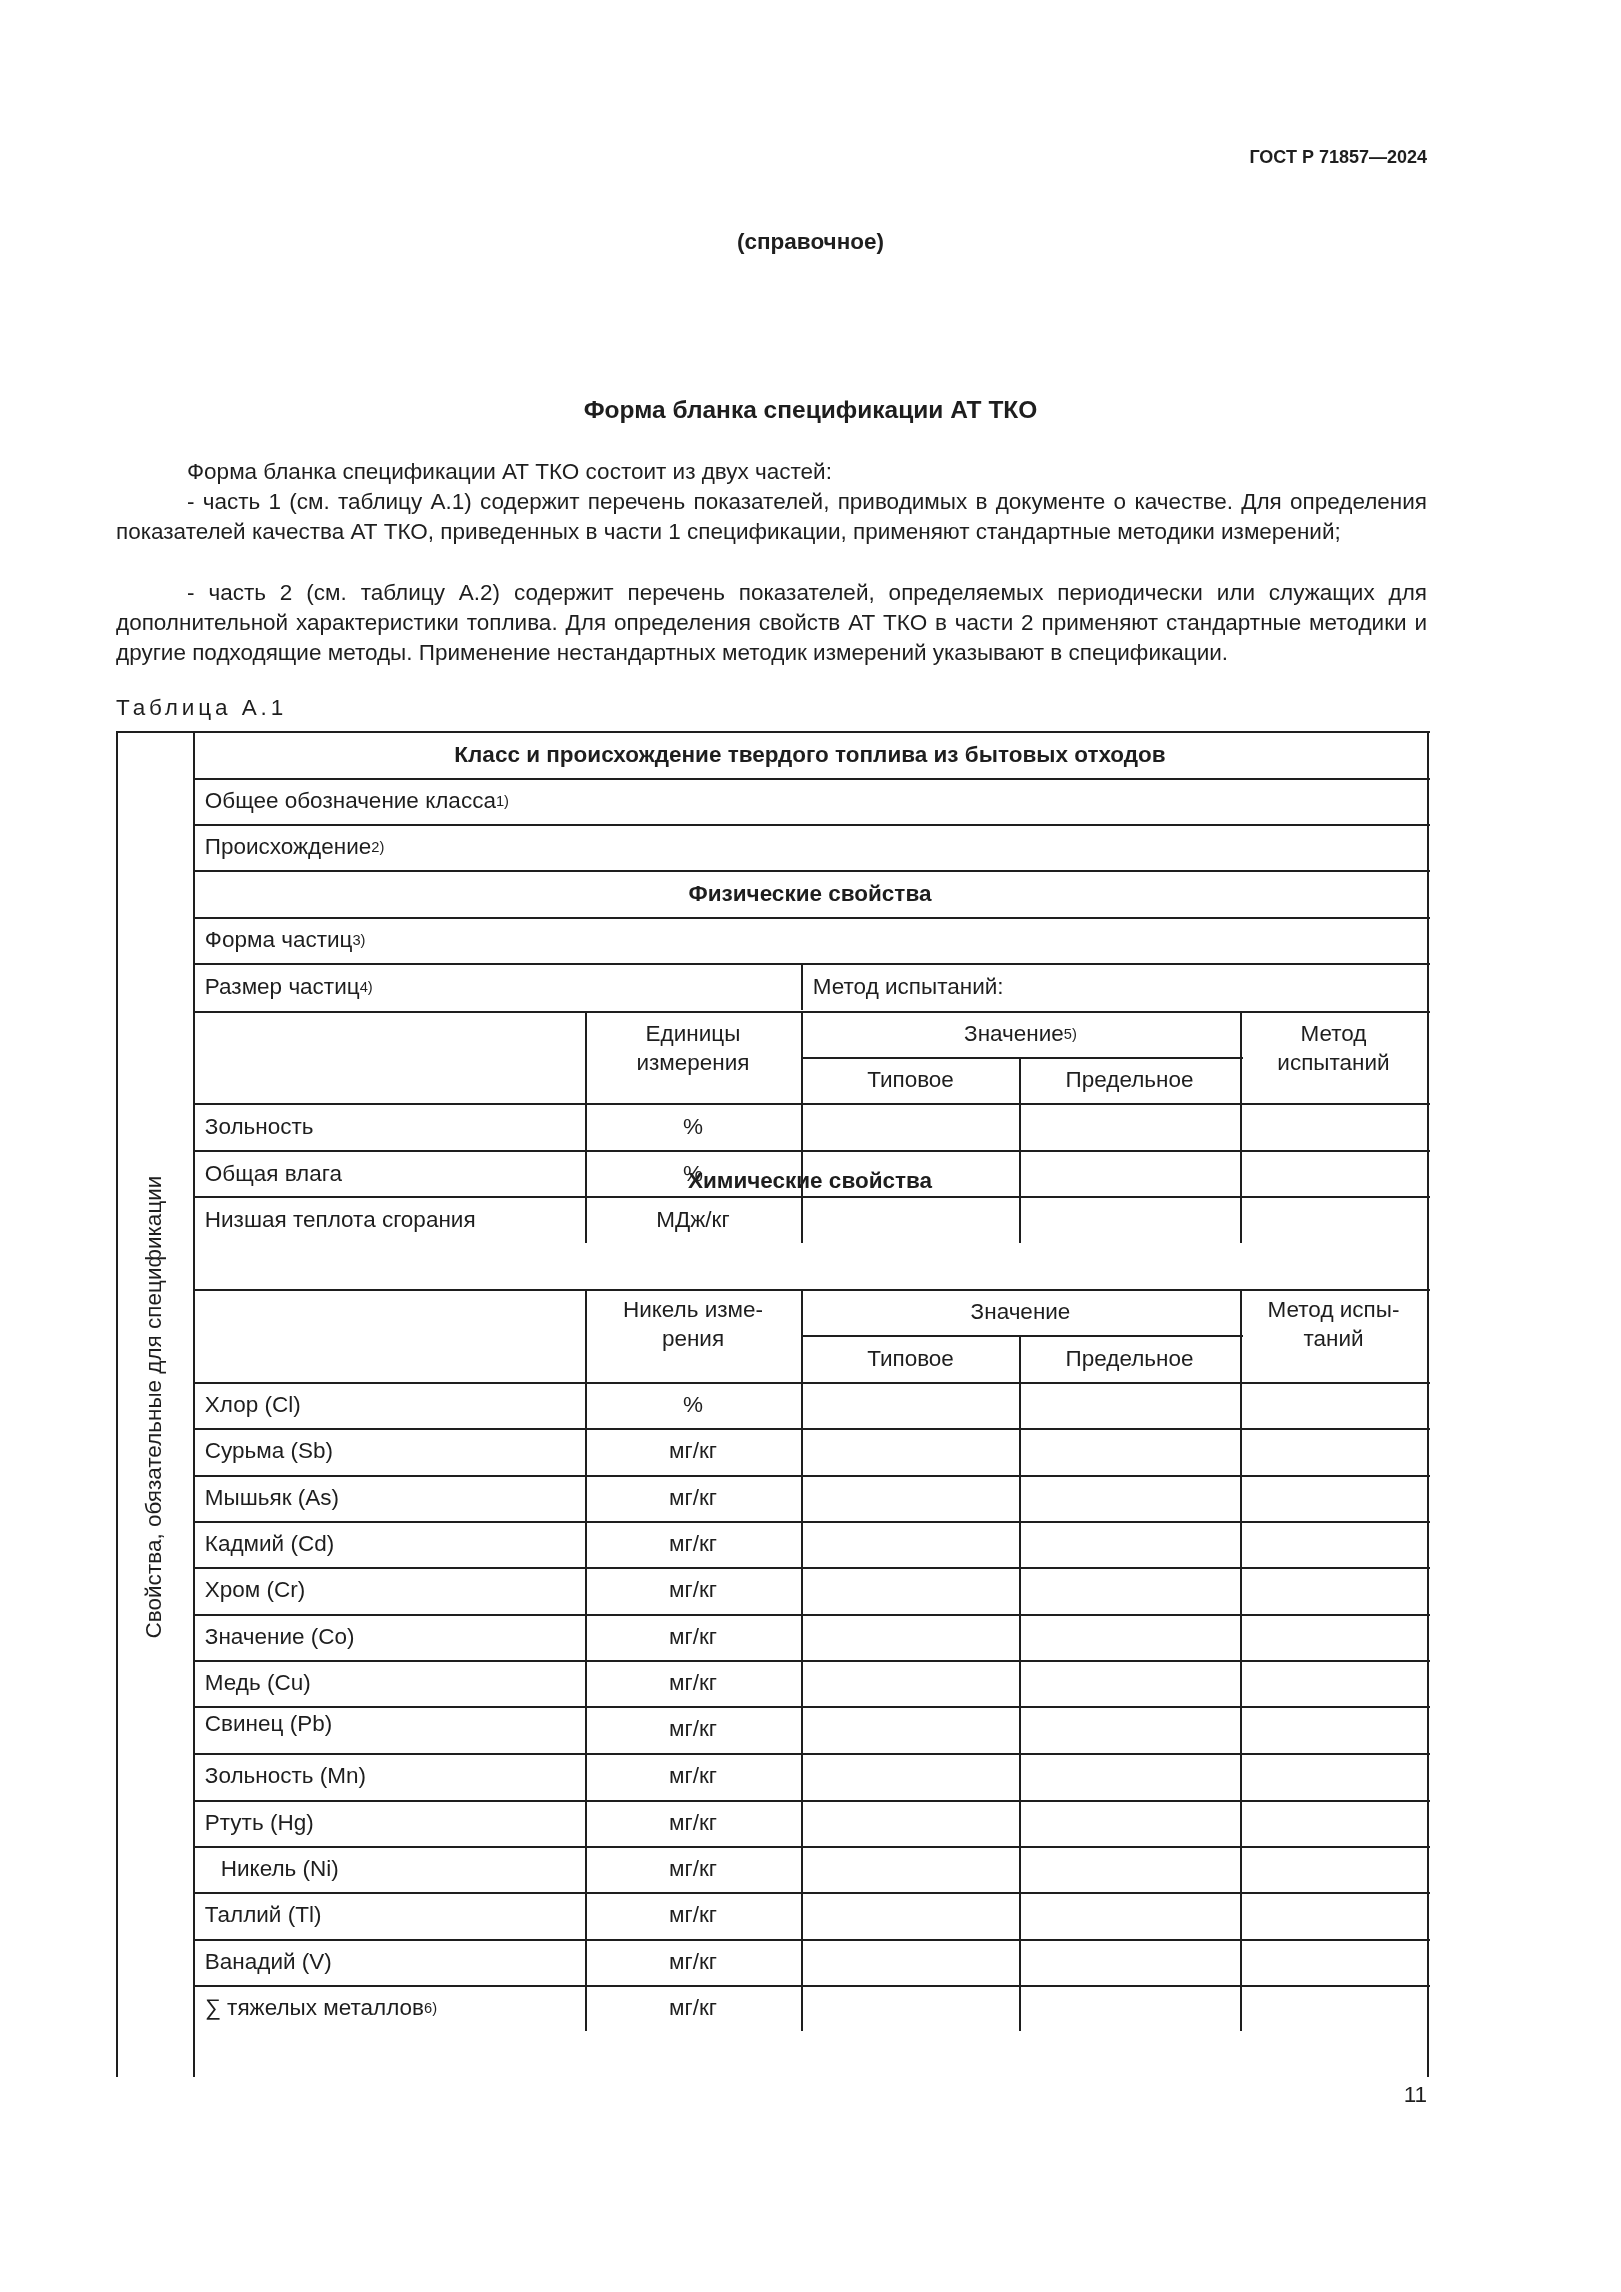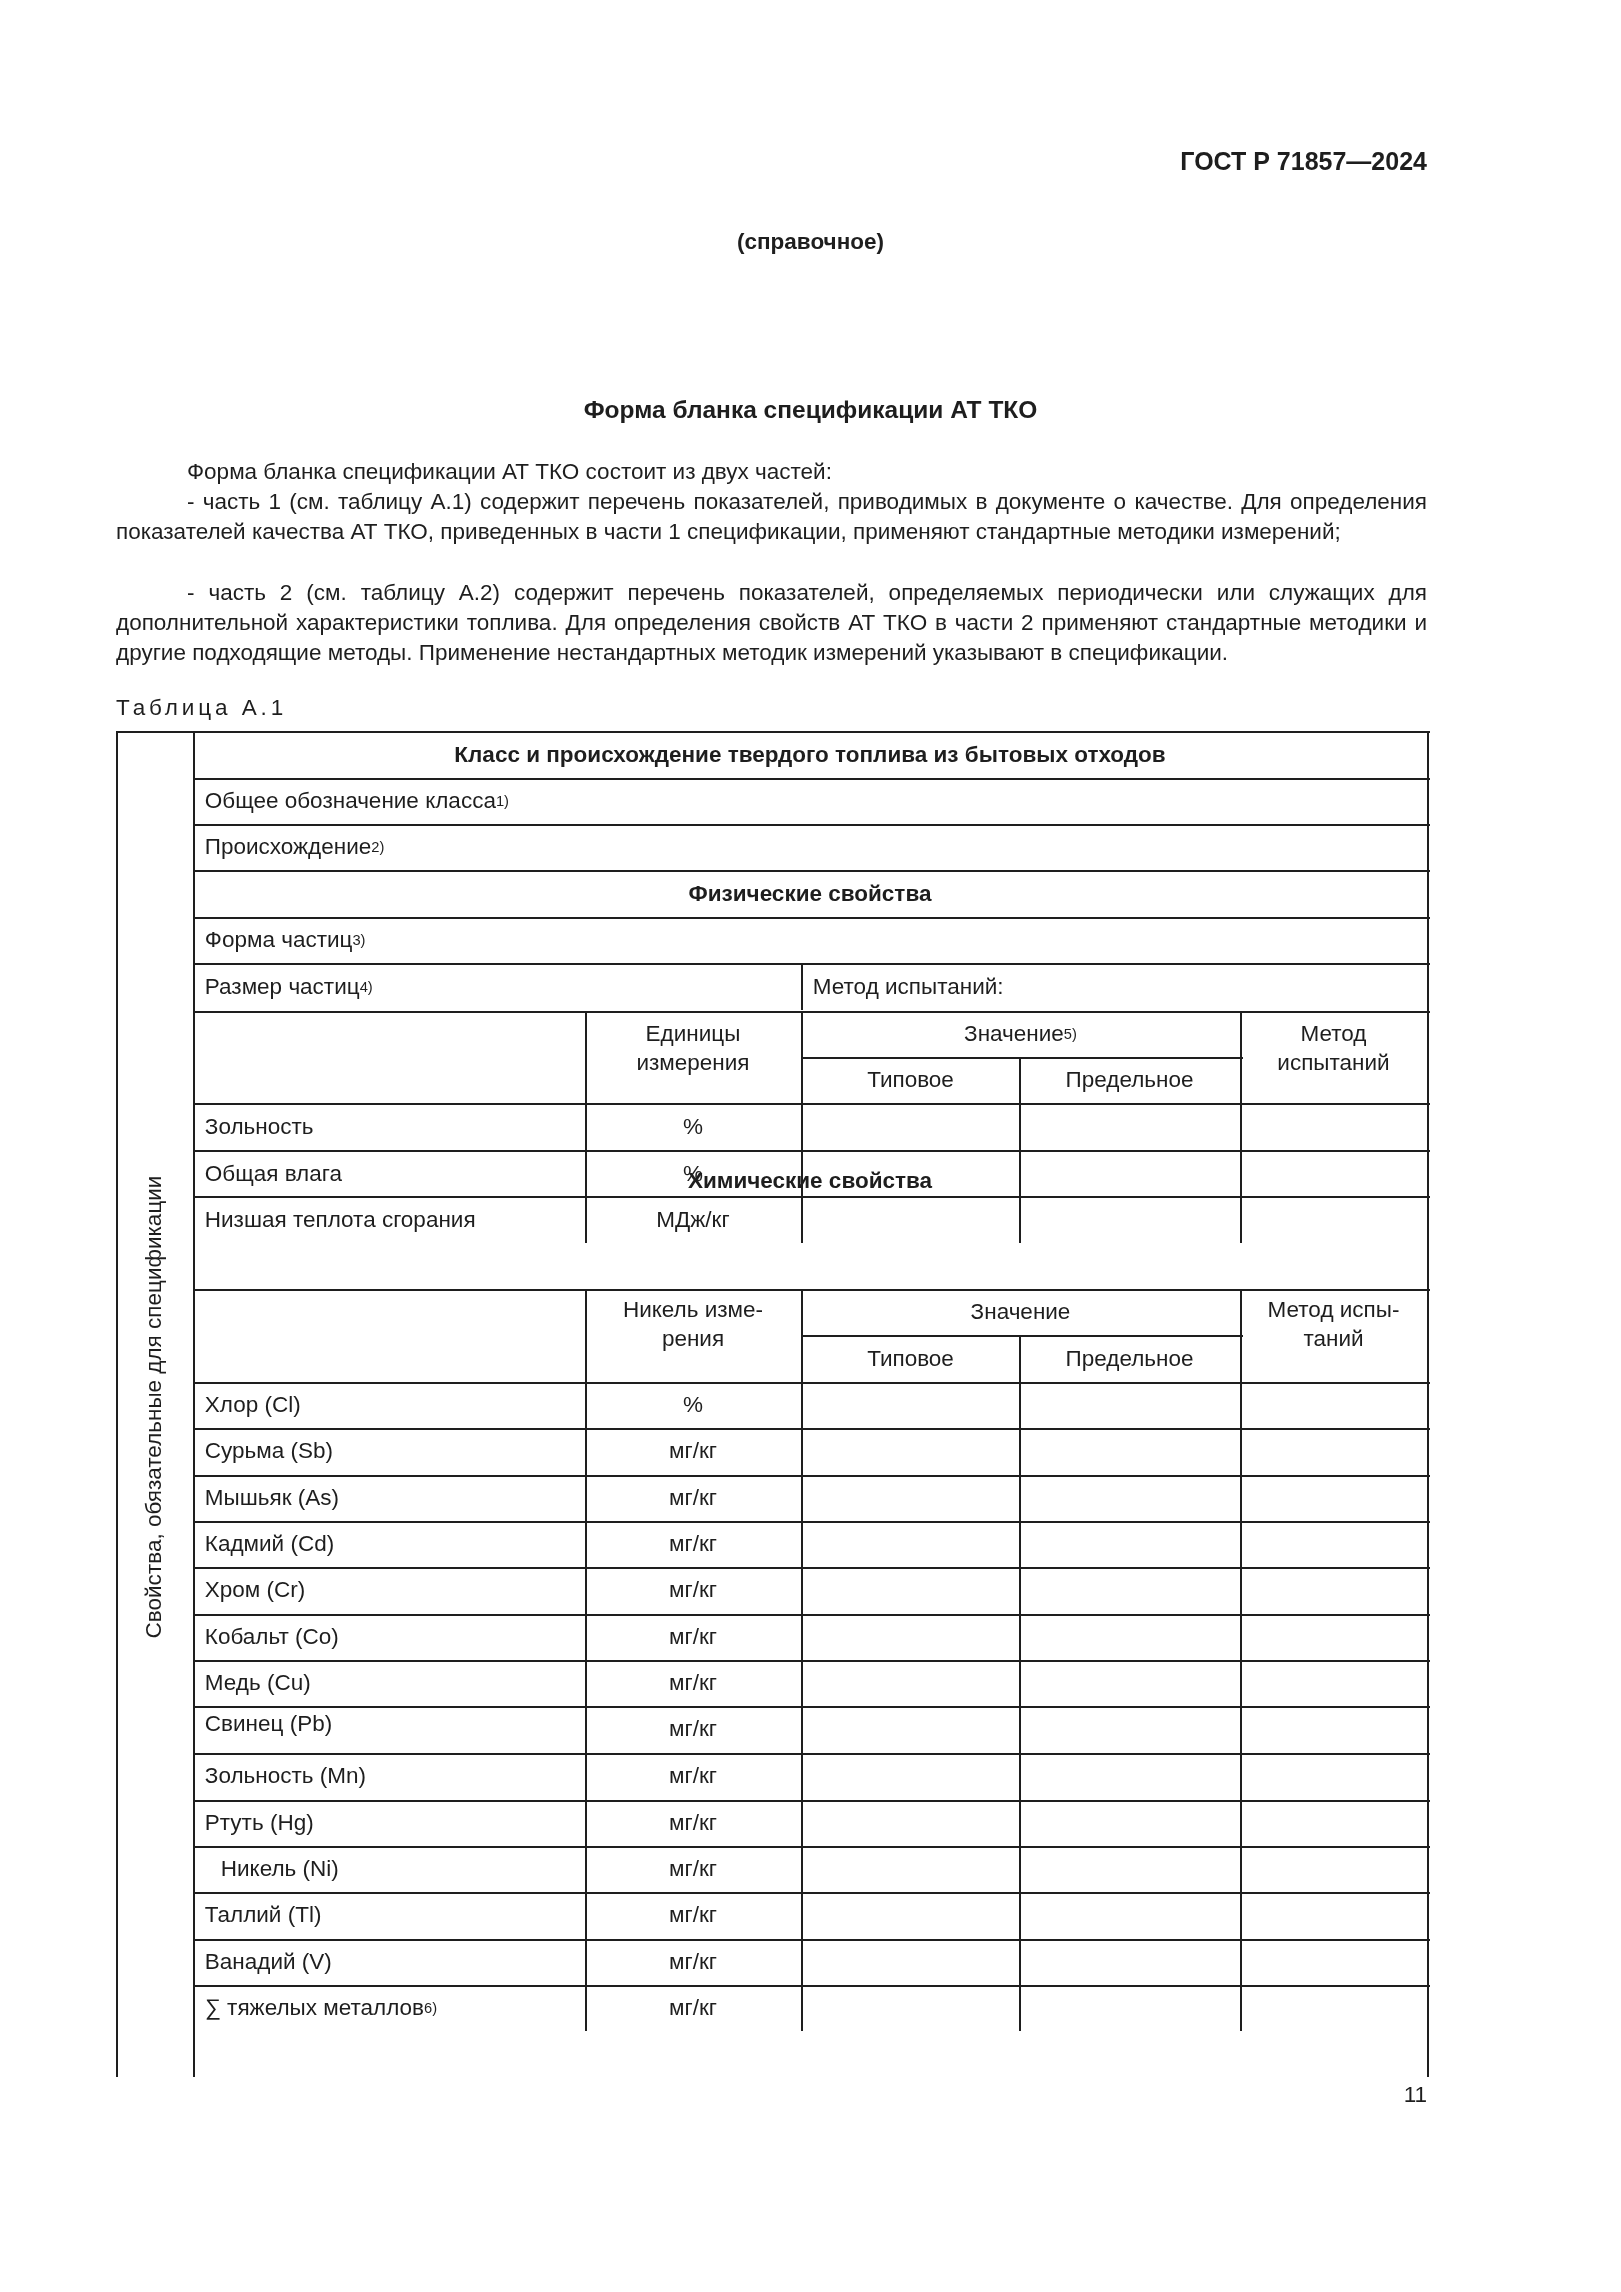--- a/index.html
+++ b/index.html
@@ -1,19 +1,19 @@
 <!DOCTYPE html>
 <html><head>
 <meta charset="utf-8">
 <style>
   html, body { margin: 0; padding: 0; background: #ffffff; }
   body { width: 1621px; height: 2293px; position: relative; overflow: hidden;
          font-family: "Liberation Sans", sans-serif; color: #1e1e1e; }
   .abs { position: absolute; }
-  #doc-code { left: 1078px; top: 147px; width: 349px; text-align: right; font-weight: bold; font-size: 25px; }
+  #doc-code { left: 1078px; top: 147px; width: 349px; text-align: right; font-weight: bold; font-size: 18px; }
   #appendix { left: 0; width: 1621px; top: 227px; text-align: center; font-weight: bold; font-size: 22.5px; line-height: 30px; }
   #section-title { left: 0; width: 1621px; top: 396px; text-align: center; font-weight: bold; font-size: 24.5px; }
   .para { left: 116px; width: 1311px; font-size: 22.5px; line-height: 30px; text-align: justify; font-stretch: condensed; }
   .indent { text-indent: 71px; }
   #table-caption { left: 116px; top: 695px; font-size: 22.5px; letter-spacing: 3.9px; }
 
   .hl { position: absolute; height: 0; border-top: 2.9px solid #1e1e1e; }
   .vl { position: absolute; width: 0; border-left: 2.9px solid #1e1e1e; }
   .cell { position: absolute; display: flex; align-items: center; font-size: 22.5px; box-sizing: border-box; }
   .cell.left { padding-left: 11.8px; justify-content: flex-start; }
@@ -197,21 +197,21 @@
       <div class="cell center" style="left: 1019px; top: 1521px; width: 221px; height: 46px;"></div>
       <div class="cell center" style="left: 1240px; top: 1521px; width: 187px; height: 46px;"></div>
       <div class="cell left" style="left: 193px; top: 1567px; width: 392px; height: 46px;">
         <span>Хром (Cr)</span>
       </div>
       <div class="cell center" style="left: 585px; top: 1567px; width: 216px; height: 46px;">мг/кг</div>
       <div class="cell center" style="left: 801px; top: 1567px; width: 219px; height: 46px;"></div>
       <div class="cell center" style="left: 1019px; top: 1567px; width: 221px; height: 46px;"></div>
       <div class="cell center" style="left: 1240px; top: 1567px; width: 187px; height: 46px;"></div>
       <div class="cell left" style="left: 193px; top: 1614px; width: 392px; height: 46px;">
-        <span>Кобальт (Co)</span>
+        <span>Значение (Co)</span>
       </div>
       <div class="cell center" style="left: 585px; top: 1614px; width: 216px; height: 46px;">мг/кг</div>
       <div class="cell center" style="left: 801px; top: 1614px; width: 219px; height: 46px;"></div>
       <div class="cell center" style="left: 1019px; top: 1614px; width: 221px; height: 46px;"></div>
       <div class="cell center" style="left: 1240px; top: 1614px; width: 187px; height: 46px;"></div>
       <div class="cell left" style="left: 193px; top: 1660px; width: 392px; height: 46px;">
         <span>Медь (Cu)</span>
       </div>
       <div class="cell center" style="left: 585px; top: 1660px; width: 216px; height: 46px;">мг/кг</div>
       <div class="cell center" style="left: 801px; top: 1660px; width: 219px; height: 46px;"></div>

